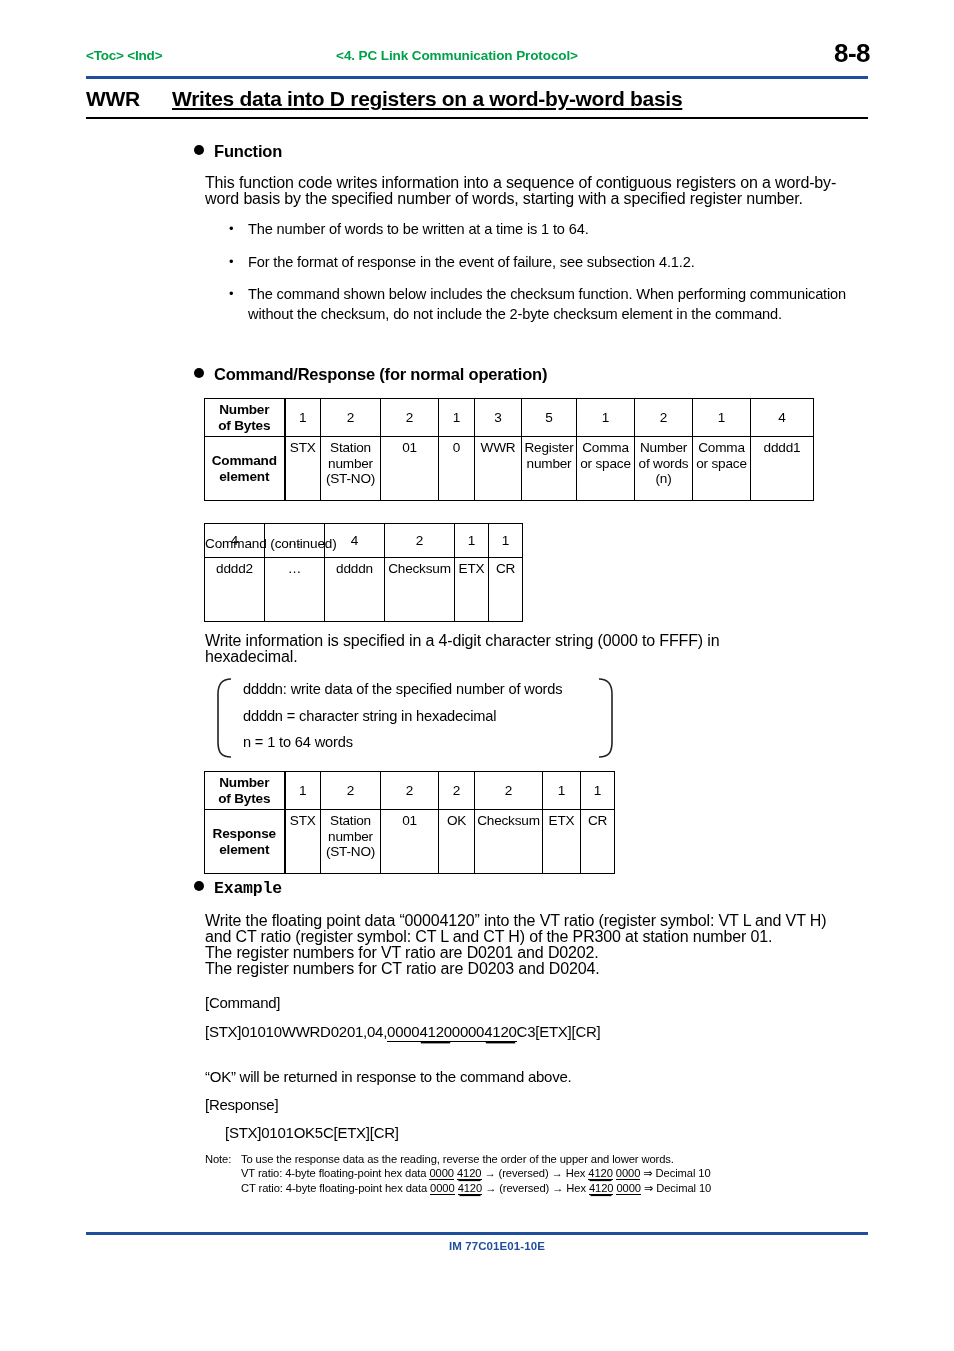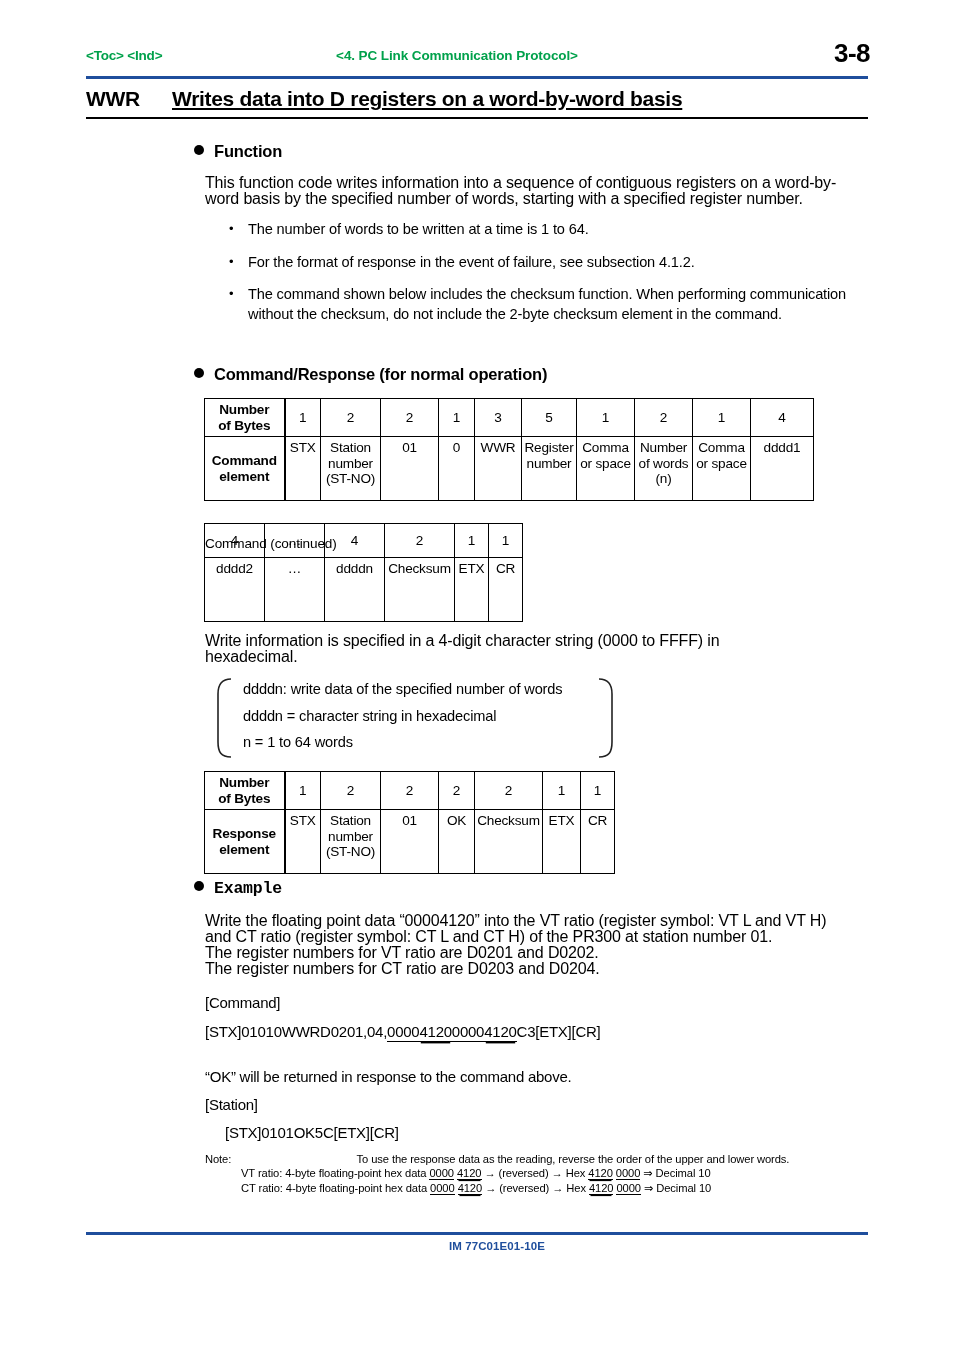--- a/index.html
+++ b/index.html
@@ -237,21 +237,21 @@
   }
 </style>
 </head>
 <body>
 
 <div class="page">
 
   <div class="rh">
     <div class="rh-left">&lt;Toc&gt; &lt;Ind&gt;</div>
     <div class="rh-center">&lt;4.  PC Link Communication Protocol&gt;</div>
-    <div class="rh-pageno">3-8</div>
+    <div class="rh-pageno">8-8</div>
   </div>
   <div class="rule-blue"></div>
 
   <div class="sect-title">
     <span class="code">WWR</span><span>Writes data into D registers on a word-by-word basis</span>
   </div>
   <div class="rule-black"></div>
 
   <div class="bhead" style="left:194px; top:142px;">
     <span class="dot"></span><span>Function</span>
@@ -415,26 +415,26 @@
     <div>The register numbers for VT ratio are D0201 and D0202.</div>
     <div>The register numbers for CT ratio are D0203 and D0204.</div>
   </div>
 
   <div class="codeline" style="left:205px; top:994px;">[Command]</div>
 
   <div class="codeline" style="left:205px; top:1023px;"><span>[STX]01010WWRD0201,04,</span><span class="u1">0000</span><span class="u2">4120</span><span class="u1">0000</span><span class="u2">4120</span><span>C3[ETX][CR]</span></div>
 
   <div class="codeline" style="left:205px; top:1068px;">“OK” will be returned in response to the command above.</div>
 
-  <div class="codeline" style="left:205px; top:1096px;">[Station]</div>
+  <div class="codeline" style="left:205px; top:1096px;">[Response]</div>
 
   <div class="codeline" style="left:205px; top:1124px;margin-left:20px;">[STX]0101OK5C[ETX][CR]</div>
 
   <div class="note" style="left:205px; top:1152px; width:700px;">
-    <div style="position:relative;text-align:center;">
+    <div style="position:relative;">
       <span class="nlbl">Note:</span>
       <span class="nbody">To use the response data as the reading, reverse the order of the upper and lower words.</span>
     </div>
     <div class="nindent"><span>VT ratio: 4-byte floating-point hex data </span><span class="nu1">0000</span><span>&nbsp;</span><span class="nu2">4120</span><span> → (reversed) → Hex </span><span class="nu2">4120</span><span>&nbsp;</span><span class="nu1">0000</span><span> ⇒ Decimal 10</span></div>
     <div class="nindent"><span>CT ratio: 4-byte floating-point hex data </span><span class="nu1">0000</span><span>&nbsp;</span><span class="nu2">4120</span><span> → (reversed) → Hex </span><span class="nu2">4120</span><span>&nbsp;</span><span class="nu1">0000</span><span> ⇒ Decimal 10</span></div>
   </div>
 
   <div class="rule-blue-foot"></div>
   <div class="footer-txt">IM 77C01E01-10E</div>
 

